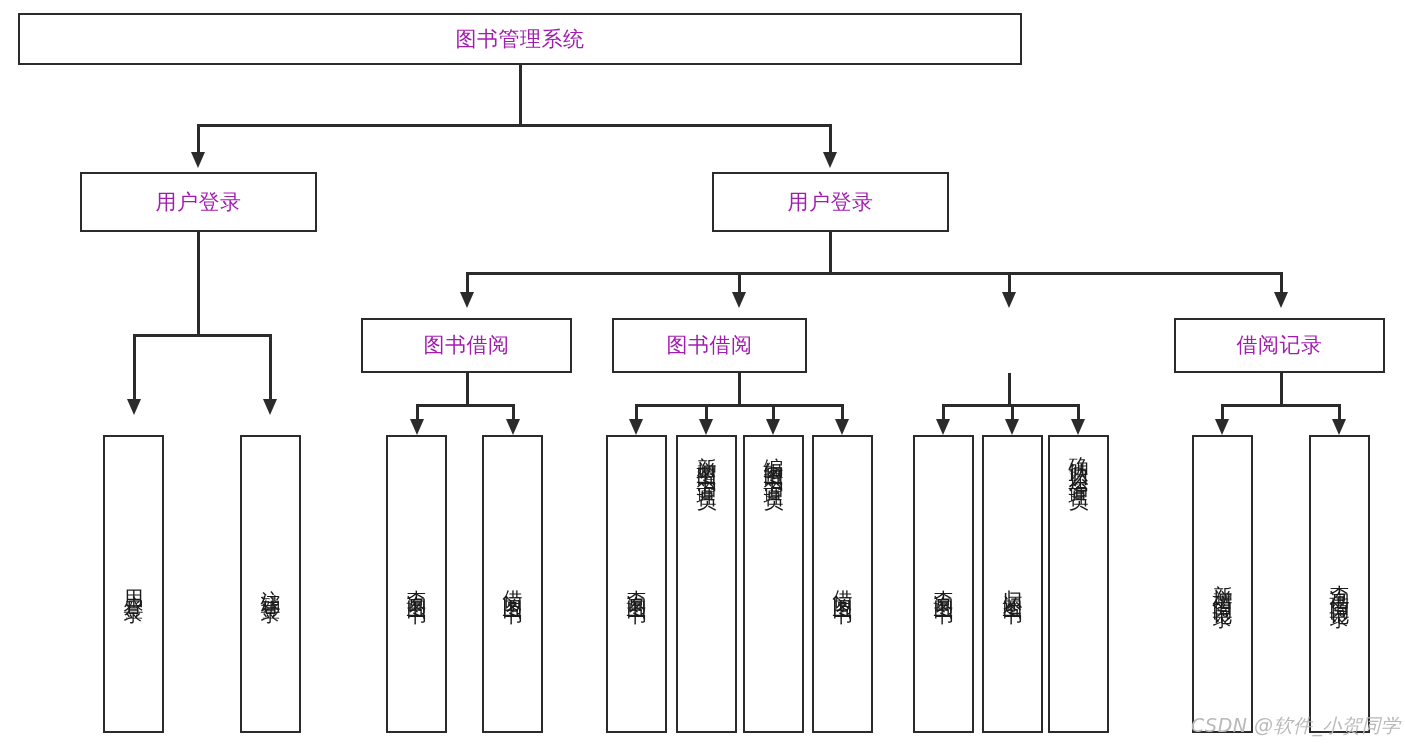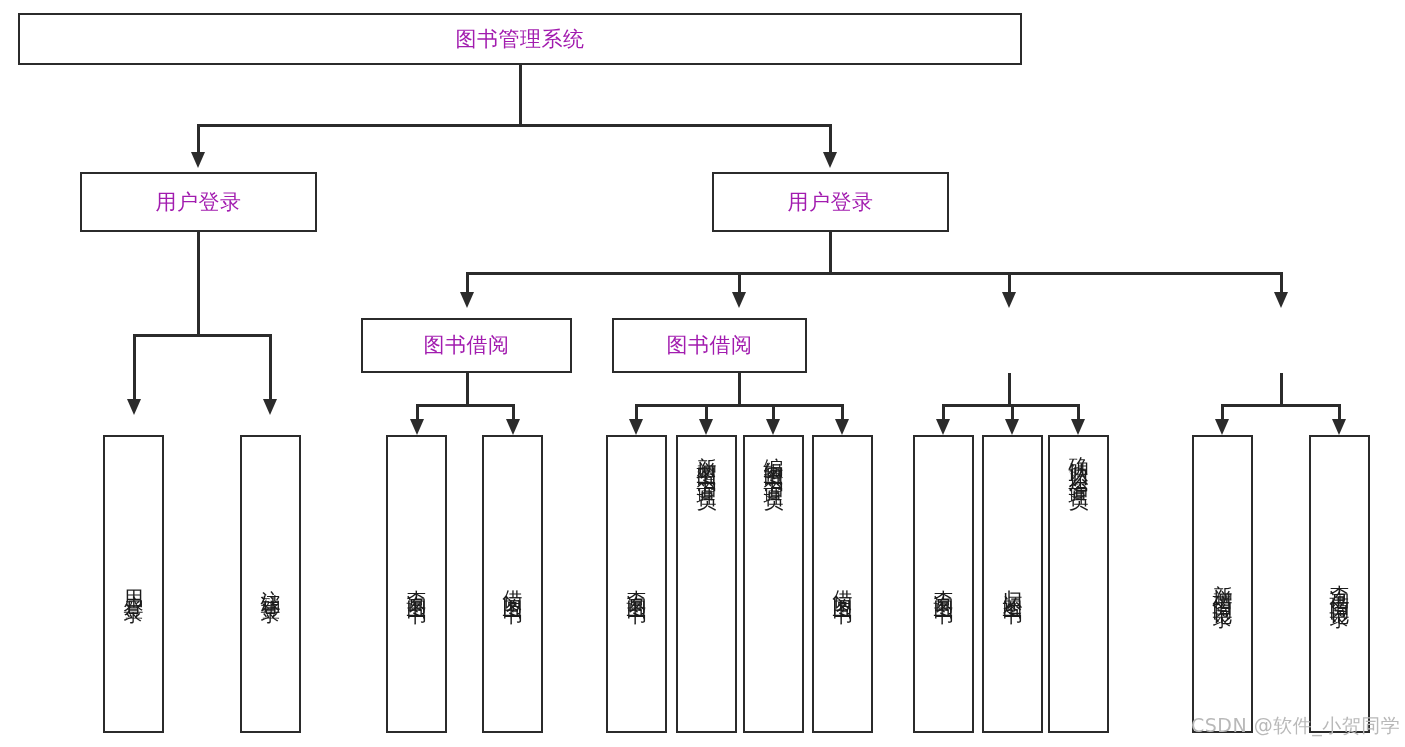--- a/index.html
+++ b/index.html
@@ -111,20 +111,23 @@
   <div class="arrow" style="left:1002px;top:292px;"></div>
   <div class="ln v" style="left:1280px;top:272px;height:22px;"></div>
   <div class="arrow" style="left:1274px;top:292px;"></div>
 
   <div class="node h" style="left:361px;top:318px;width:211px;height:55px;">
     <span class="label">图书借阅</span>
   </div>
   <div class="node h" style="left:612px;top:318px;width:195px;height:55px;">
     <span class="label">图书借阅</span>
   </div>
+  <div class="node h" style="left:1174px;top:318px;width:211px;height:55px;">
+    <span class="label">借阅记录</span>
+  </div>
 
   <div class="ln v" style="left:466px;top:373px;height:33px;"></div>
   <div class="ln h" style="left:416px;top:404px;width:98px;"></div>
   <div class="ln v" style="left:416px;top:404px;height:17px;"></div>
   <div class="arrow" style="left:410px;top:419px;"></div>
   <div class="ln v" style="left:512px;top:404px;height:17px;"></div>
   <div class="arrow" style="left:506px;top:419px;"></div>
 
   <div class="ln v" style="left:738px;top:373px;height:33px;"></div>
   <div class="ln h" style="left:635px;top:404px;width:208px;"></div>
@@ -190,15 +193,15 @@
     <span class="label">确认归还（管理员）</span>
   </div>
 
   <div class="node v align-mid" style="left:1192px;top:435px;width:61px;height:298px;">
     <span class="label">新增借阅记录</span>
   </div>
   <div class="node v align-mid" style="left:1309px;top:435px;width:61px;height:298px;">
     <span class="label">查询借阅记录</span>
   </div>
 
-  <div id="watermark" style="left:1191px;top:713px;">CSDN @软件_小贺同学</div>
+  <div id="watermark" style="left:1191px;top:713px;font-style:italic;">CSDN @软件_小贺同学</div>
 
 </div>
 
 </body></html>

